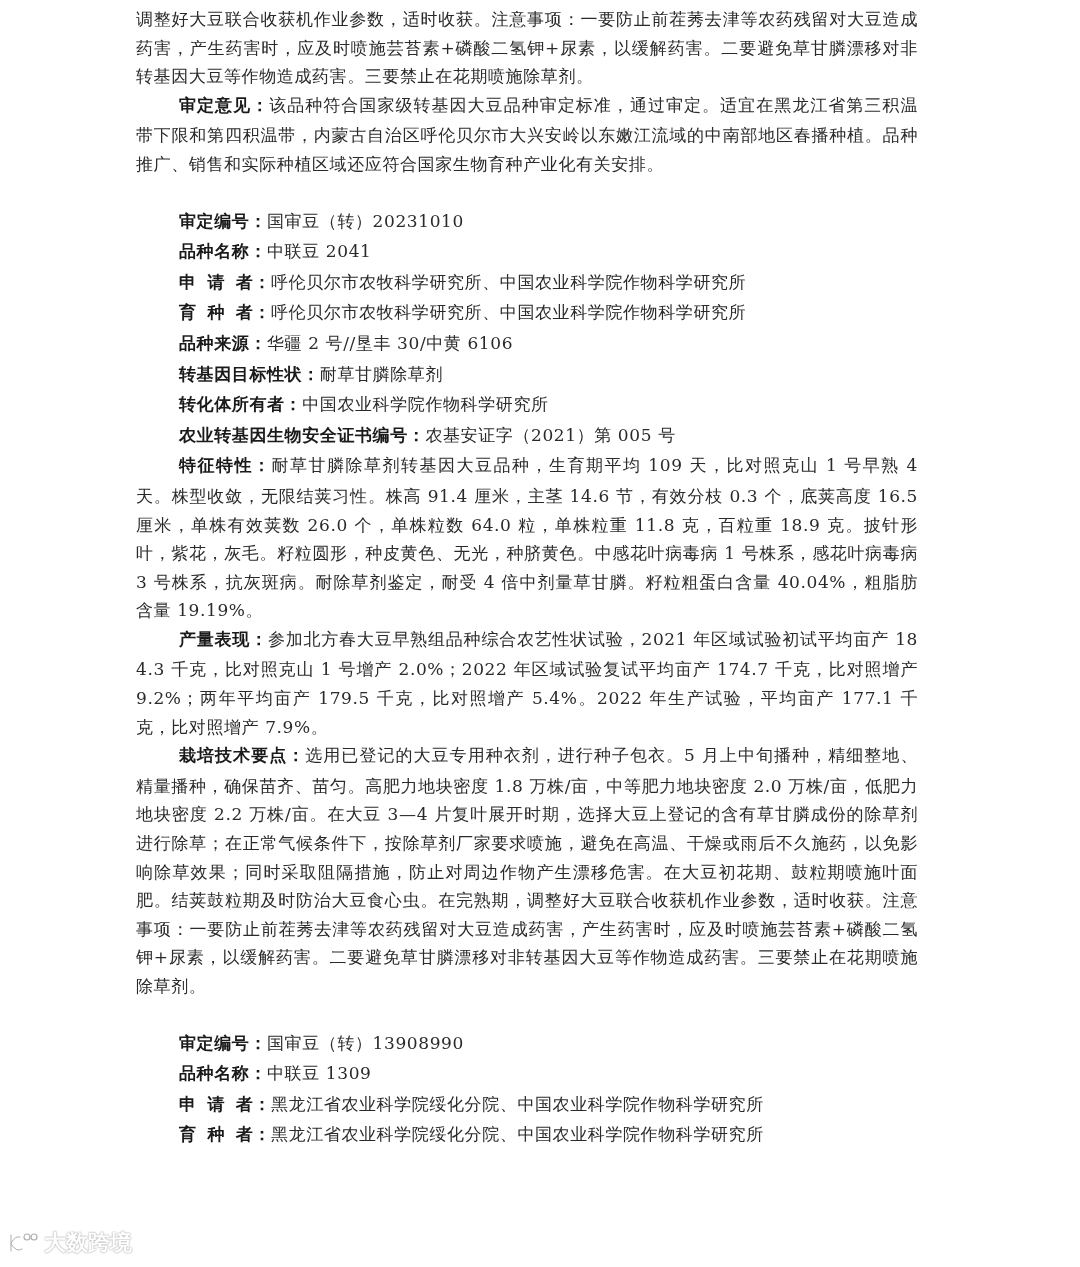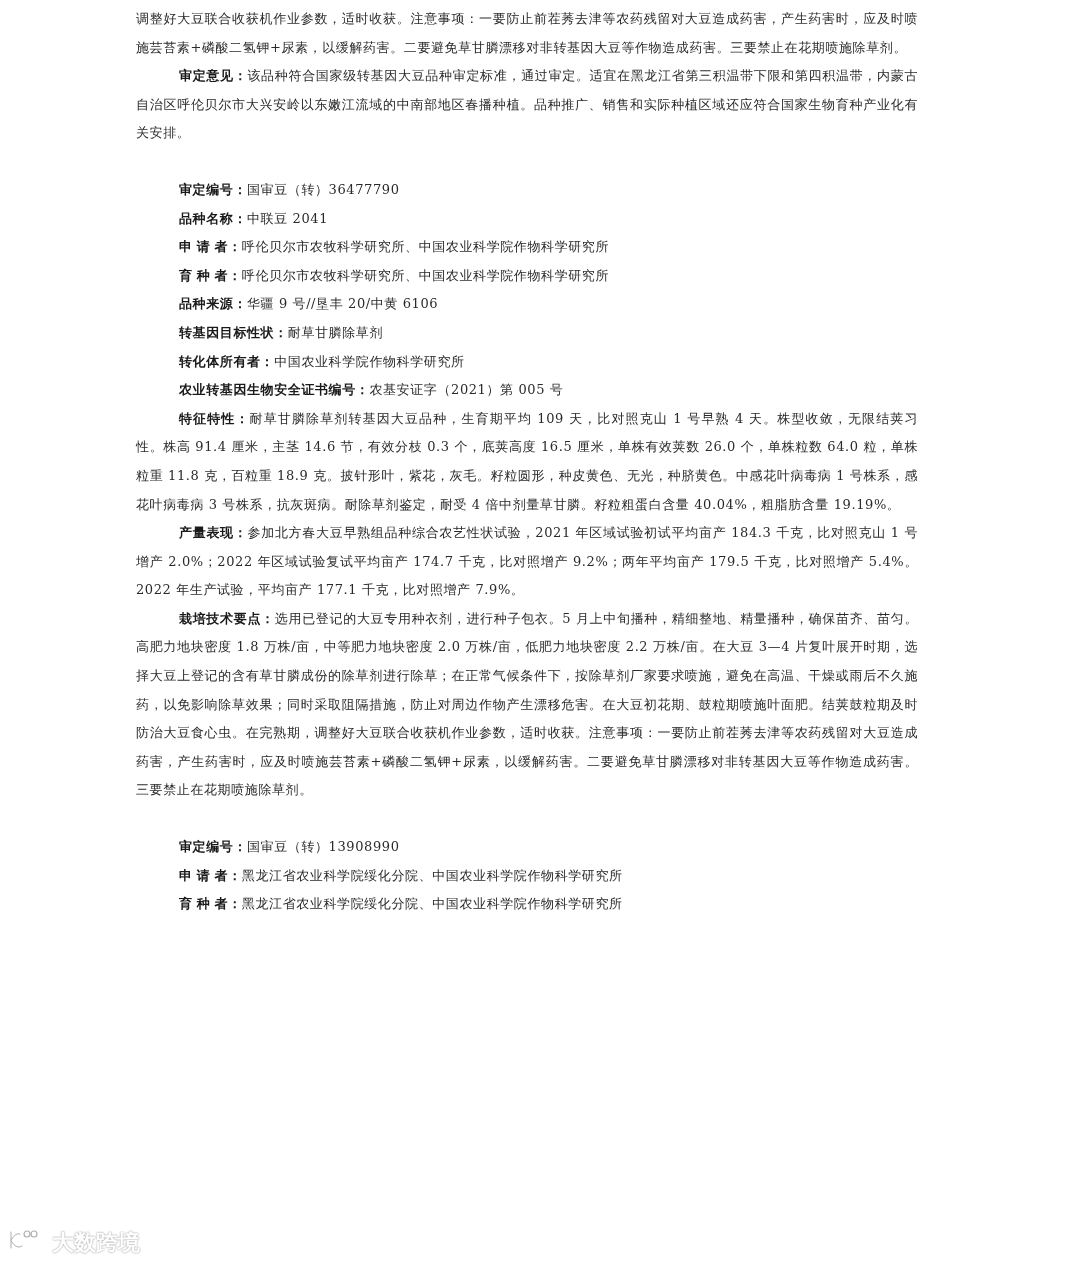--- a/index.html
+++ b/index.html
@@ -5,39 +5,39 @@
   html, body { margin: 0; padding: 0; background: #ffffff; }
   body {
     width: 1080px; height: 1267px; overflow: hidden; position: relative;
     font-family: "DejaVu Serif", "Liberation Serif", serif;
     color: #2a2a2a;
   }
   .page {
     position: absolute; left: 136px; top: 5px; width: 782px;
   }
   .p {
-    font-size: 13px;
+    font-size: 17px;
     line-height: 28.6px;
     text-align: justify;
     text-align-last: left;
     margin: 0;
     letter-spacing: 0.6px;
     word-break: break-all;
   }
   .indent { text-indent: 43px; }
   .field { padding-left: 43px; }
   .label {
-    font-family: Liberation Sans, sans-serif;
+    font-family: Liberation Mono, monospace;
     font-weight: bold;
     color: #1a1a1a;
   }
   .gap { height: 28px; }
   .watermark {
     position: absolute; left: 8px; top: 1228px;
-    display: flex; align-items: flex-start; gap: 14px;
+    display: flex; align-items: center; gap: 6px;
     color: #ffffff;
     font-family: "DejaVu Sans", "Liberation Sans", sans-serif;
     font-size: 22px; font-weight: bold;
     text-shadow: 0 0 2px #9a9a9a, 0 0 1px #9a9a9a;
     opacity: 0.85;
   }
   .wm-logo {
     width: 30px; height: 24px; position: relative;
   }
   .wm-logo svg { display: block; }
@@ -47,38 +47,39 @@
 
 <div class="page">
 
   <p class="p">调整好大豆联合收获机作业参数，适时收获。注意事项：一要防止前茬莠去津等农药残留对大豆造成药害，产生药害时，应及时喷施芸苔素+磷酸二氢钾+尿素，以缓解药害。二要避免草甘膦漂移对非转基因大豆等作物造成药害。三要禁止在花期喷施除草剂。</p>
 
   <p class="p indent"><span class="label">审定意见：</span><span>该品种符合国家级转基因大豆品种审定标准，通过审定。适宜在黑龙江省第三积温带下限和第四积温带，内蒙古自治区呼伦贝尔市大兴安岭以东嫩江流域的中南部地区春播种植。品种推广、销售和实际种植区域还应符合国家生物育种产业化有关安排。</span></p>
 
   <div class="gap"></div>
 
   <section>
-    <p class="p field"><span class="label">审定编号：</span><span>国审豆（转）36477790</span></p>
+    <p class="p field"><span class="label">审定编号：</span><span>国审豆（转）20231010</span></p>
     <p class="p field"><span class="label">品种名称：</span><span>中联豆 2041</span></p>
     <p class="p field"><span class="label">申 请 者：</span><span>呼伦贝尔市农牧科学研究所、中国农业科学院作物科学研究所</span></p>
     <p class="p field"><span class="label">育 种 者：</span><span>呼伦贝尔市农牧科学研究所、中国农业科学院作物科学研究所</span></p>
-    <p class="p field"><span class="label">品种来源：</span><span>华疆 9 号//垦丰 20/中黄 6106</span></p>
+    <p class="p field"><span class="label">品种来源：</span><span>华疆 2 号//垦丰 30/中黄 6106</span></p>
     <p class="p field"><span class="label">转基因目标性状：</span><span>耐草甘膦除草剂</span></p>
     <p class="p field"><span class="label">转化体所有者：</span><span>中国农业科学院作物科学研究所</span></p>
     <p class="p field"><span class="label">农业转基因生物安全证书编号：</span><span>农基安证字（2021）第 005 号</span></p>
 
     <p class="p indent"><span class="label">特征特性：</span><span>耐草甘膦除草剂转基因大豆品种，生育期平均 109 天，比对照克山 1 号早熟 4 天。株型收敛，无限结荚习性。株高 91.4 厘米，主茎 14.6 节，有效分枝 0.3 个，底荚高度 16.5 厘米，单株有效荚数 26.0 个，单株粒数 64.0 粒，单株粒重 11.8 克，百粒重 18.9 克。披针形叶，紫花，灰毛。籽粒圆形，种皮黄色、无光，种脐黄色。中感花叶病毒病 1 号株系，感花叶病毒病 3 号株系，抗灰斑病。耐除草剂鉴定，耐受 4 倍中剂量草甘膦。籽粒粗蛋白含量 40.04%，粗脂肪含量 19.19%。</span></p>
     <p class="p indent"><span class="label">产量表现：</span><span>参加北方春大豆早熟组品种综合农艺性状试验，2021 年区域试验初试平均亩产 184.3 千克，比对照克山 1 号增产 2.0%；2022 年区域试验复试平均亩产 174.7 千克，比对照增产 9.2%；两年平均亩产 179.5 千克，比对照增产 5.4%。2022 年生产试验，平均亩产 177.1 千克，比对照增产 7.9%。</span></p>
     <p class="p indent"><span class="label">栽培技术要点：</span><span>选用已登记的大豆专用种衣剂，进行种子包衣。5 月上中旬播种，精细整地、精量播种，确保苗齐、苗匀。高肥力地块密度 1.8 万株/亩，中等肥力地块密度 2.0 万株/亩，低肥力地块密度 2.2 万株/亩。在大豆 3—4 片复叶展开时期，选择大豆上登记的含有草甘膦成份的除草剂进行除草；在正常气候条件下，按除草剂厂家要求喷施，避免在高温、干燥或雨后不久施药，以免影响除草效果；同时采取阻隔措施，防止对周边作物产生漂移危害。在大豆初花期、鼓粒期喷施叶面肥。结荚鼓粒期及时防治大豆食心虫。在完熟期，调整好大豆联合收获机作业参数，适时收获。注意事项：一要防止前茬莠去津等农药残留对大豆造成药害，产生药害时，应及时喷施芸苔素+磷酸二氢钾+尿素，以缓解药害。二要避免草甘膦漂移对非转基因大豆等作物造成药害。三要禁止在花期喷施除草剂。</span></p>
   </section>
 
   <div class="gap"></div>
 
   <section>
     <p class="p field"><span class="label">审定编号：</span><span>国审豆（转）13908990</span></p>
+    <p class="p field"><span class="label">品种名称：</span><span>中联豆 1309</span></p>
     <p class="p field"><span class="label">申 请 者：</span><span>黑龙江省农业科学院绥化分院、中国农业科学院作物科学研究所</span></p>
     <p class="p field"><span class="label">育 种 者：</span><span>黑龙江省农业科学院绥化分院、中国农业科学院作物科学研究所</span></p>
 
   </section>
 </div>
 
 <div class="watermark">
   <span class="wm-logo">
     <svg width="30" height="24" viewBox="0 0 30 24">
       <path d="M3 4 L3 20 M3 12 Q8 4 12 6 M3 13 Q9 22 14 18" fill="none" stroke="#ffffff" stroke-width="3" stroke-linecap="round"></path>

